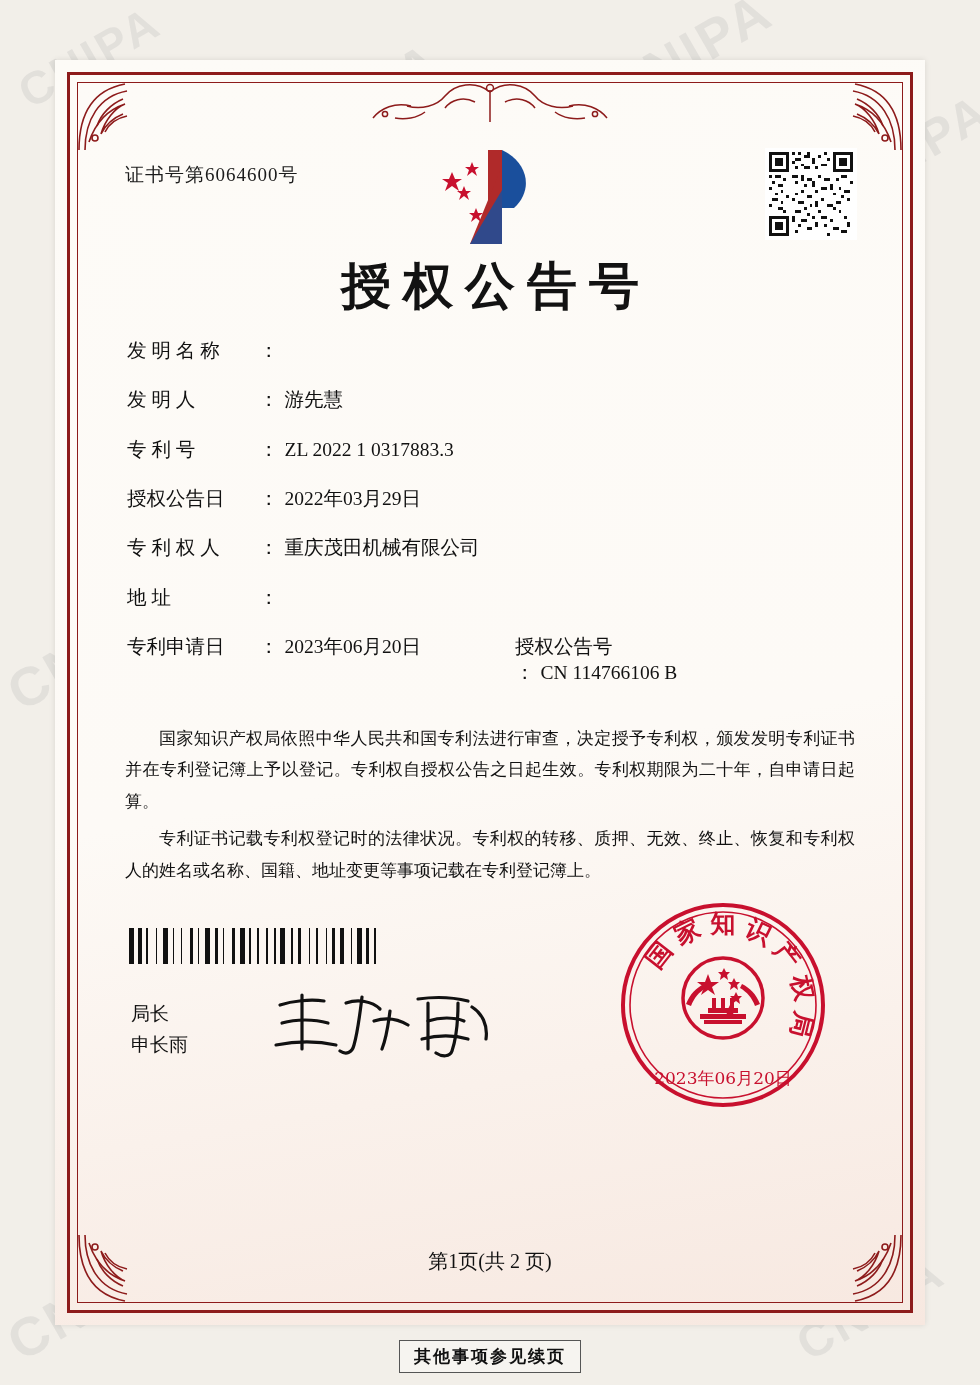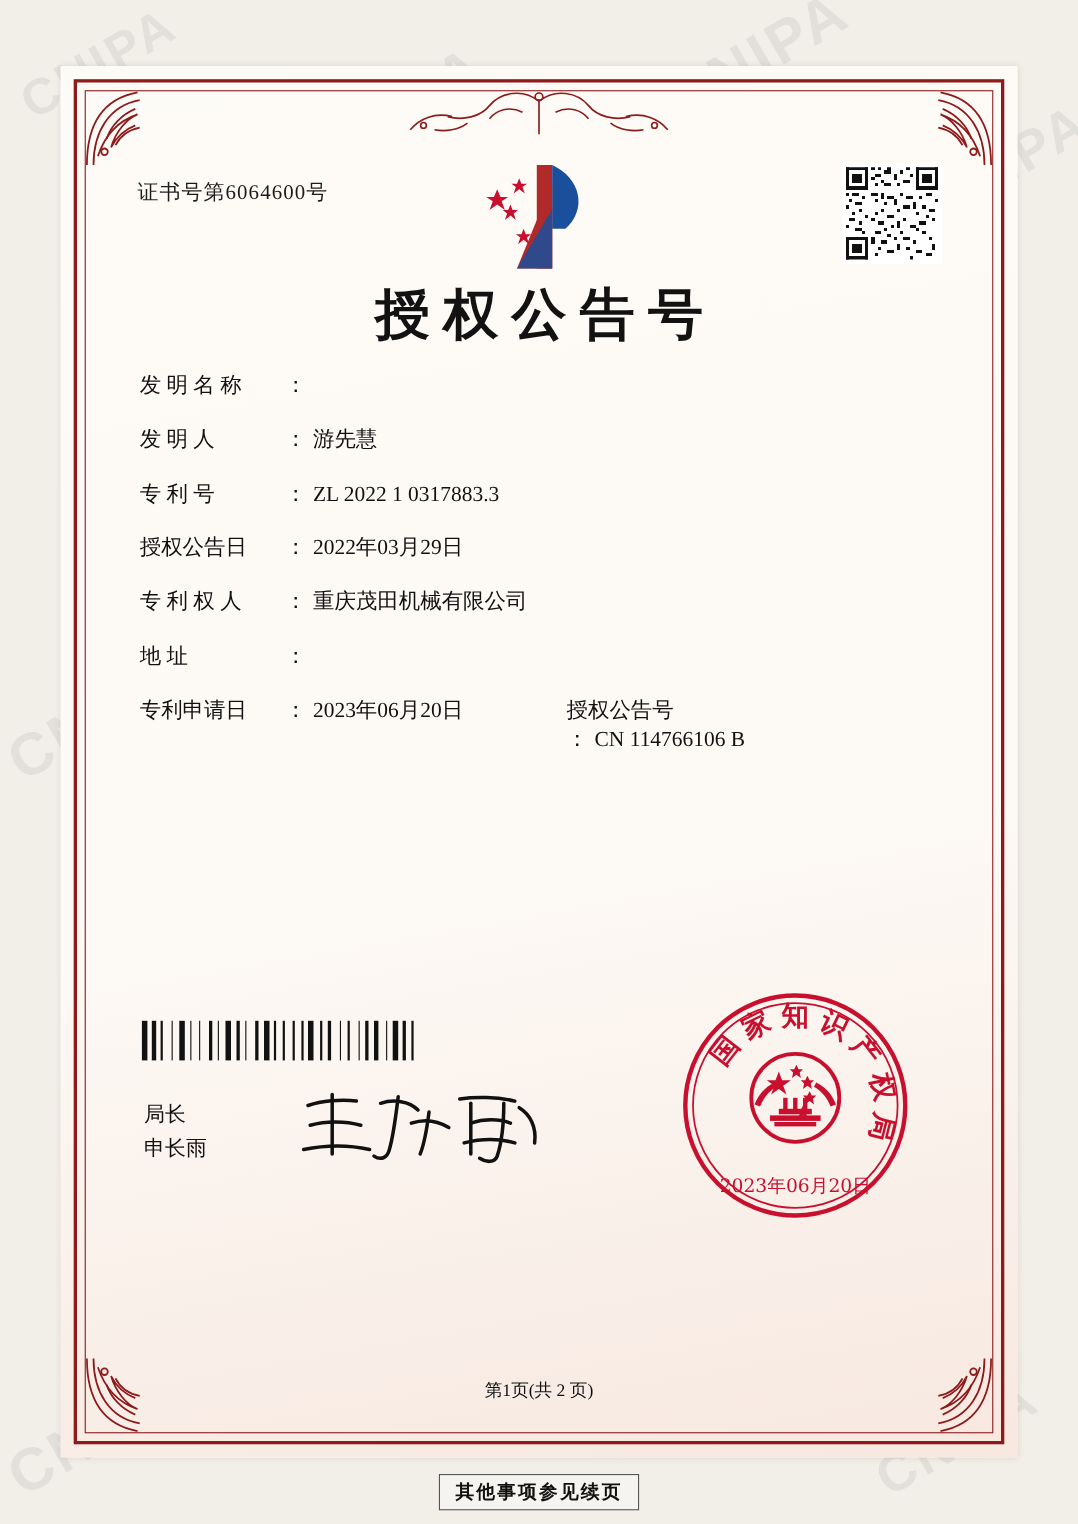--- a/index.html
+++ b/index.html
@@ -125,21 +125,21 @@
   .sig-hand svg{width:100%;height:100%;display:block;}
 
   .seal{
     position:absolute;right:32px;top:760px;
     width:215px;height:215px;
   }
   .seal svg{width:100%;height:100%;display:block;}
 
   .pagenum{
     position:absolute;left:0;right:0;bottom:10px;
-    text-align:center;font-size:16px;color:#111;
+    text-align:center;font-size:20px;color:#111;
   }
 
   .footer-note{
     position:absolute;left:0;right:0;top:1340px;
     text-align:center;
     font-size:17px;color:#111;letter-spacing:2px;
     font-weight:bold;
   }
   .footer-note span{
     border:1px solid #555;padding:4px 14px;display:inline-block;
@@ -392,20 +392,24 @@
         <span class="flabel">专利申请日</span>
         <span class="fcolon">：</span>
         <span class="fvalue">2023年06月20日</span>
         <span class="sublabel">
           <span class="flabel">授权公告号</span><span class="fcolon">：</span><span>CN 114766106 B</span>
         </span>
       </div>
 
     </div>
 
+    <div class="paras">
+      <p class="para">国家知识产权局依照中华人民共和国专利法进行审查，决定授予专利权，颁发发明专利证书并在专利登记簿上予以登记。专利权自授权公告之日起生效。专利权期限为二十年，自申请日起算。</p>
+      <p class="para">专利证书记载专利权登记时的法律状况。专利权的转移、质押、无效、终止、恢复和专利权人的姓名或名称、国籍、地址变更等事项记载在专利登记簿上。</p>
+    </div>
 
     <div class="barcode" id="barcode">
         <i style="width: 4.8px;"></i>
         <i style="width: 1.6px; background: transparent;"></i>
         <i style="width: 3.2px;"></i>
         <i style="width: 1.6px; background: transparent;"></i>
         <i style="width: 1.6px;"></i>
         <i style="width: 4.8px; background: transparent;"></i>
         <i style="width: 1.6px;"></i>
         <i style="width: 3.2px; background: transparent;"></i>

